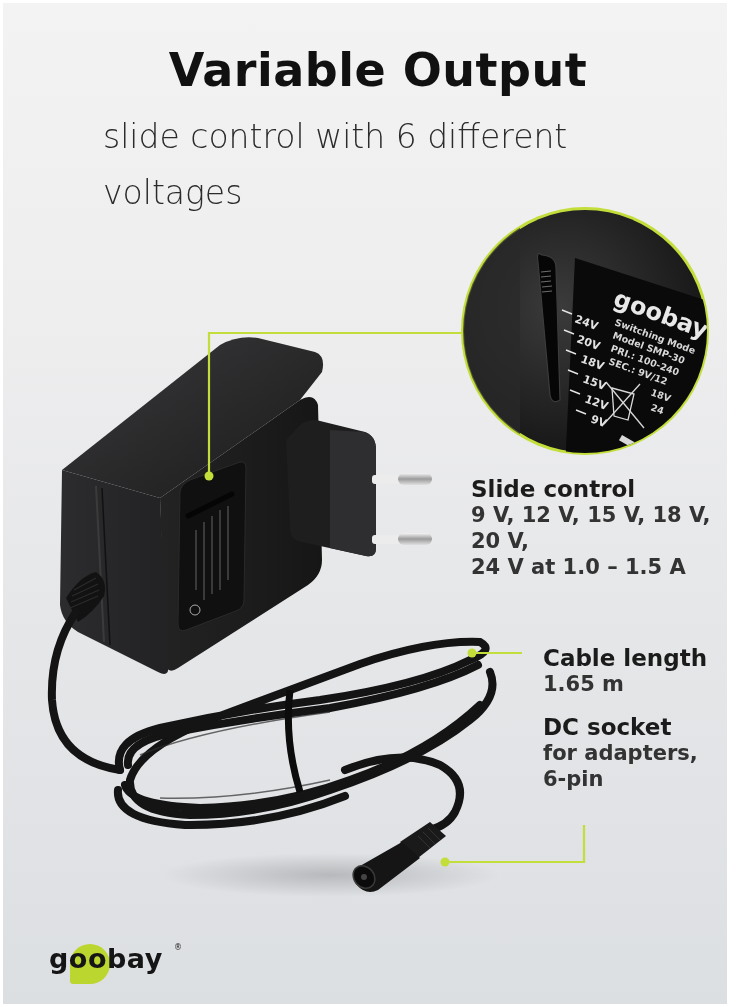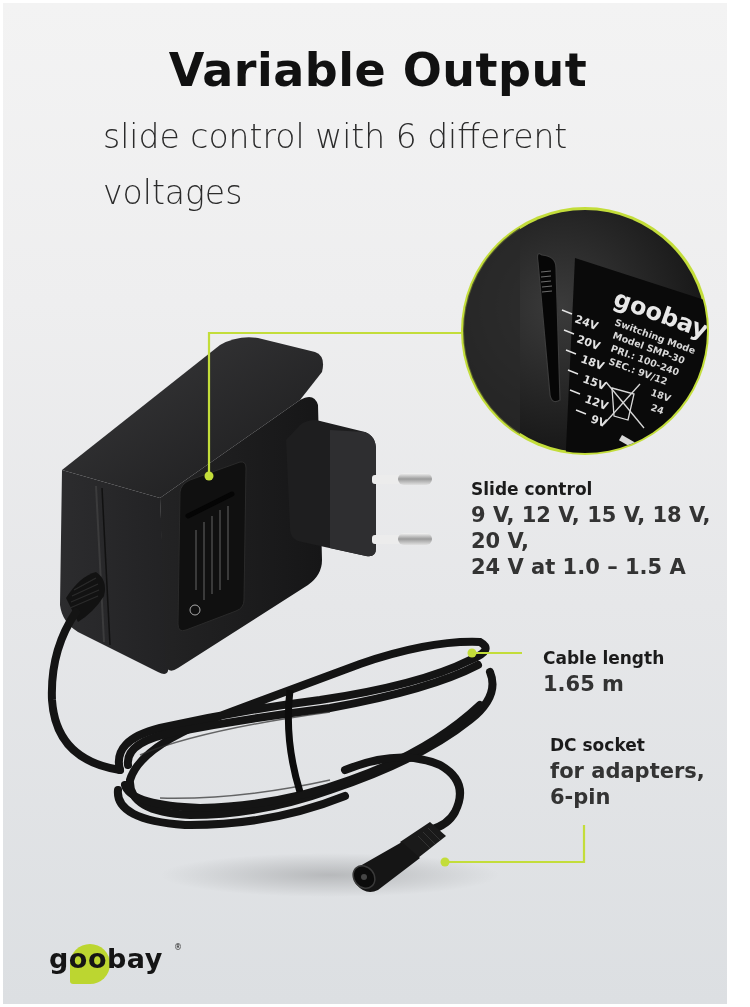--- a/index.html
+++ b/index.html
@@ -16,25 +16,25 @@
   .title {
     position: absolute; left: 0; width: 750px; top: 40px; text-align: center;
     font-size: 46px; font-weight: 700; color: #111; letter-spacing: 0.5px;
   }
   .subtitle {
     position: absolute; left: 100px; width: 550px; top: 106px; text-align: left;
     font-size: 33px; font-weight: 300; color: #2b2b2b; line-height: 56px;
   }
   .art { position: absolute; left: 0; top: 0; }
   .callout { position: absolute; color: #1b1b1b; }
-  .callout .head { font-size: 17px; font-weight: 700; line-height: 26px; }
+  .callout .head { font-size: 23px; font-weight: 700; line-height: 26px; }
   .callout .body { font-size: 21px; font-weight: 700; color: #333; line-height: 26px; }
   .c-slide { left: 468px; top: 473px; width: 270px; }
   .c-cable { left: 540px; top: 642px; width: 190px; }
-  .c-socket { left: 540px; top: 729px; width: 190px; margin-left: 7px; }
+  .c-socket { left: 540px; top: 711px; width: 190px; }
   .logo {
     position: absolute; left: 46px; top: 936px; height: 40px; width: 140px;
   }
   .logo .word {
     position: absolute; left: 0; top: 0; font-size: 27px; font-weight: 700;
     color: #151515; letter-spacing: 0.5px; line-height: 40px;
   }
   .logo .blob {
     position: absolute; left: 21px; top: 5px; width: 40px; height: 40px;
     background: #bcd630; border-radius: 50% 50% 50% 8%;

